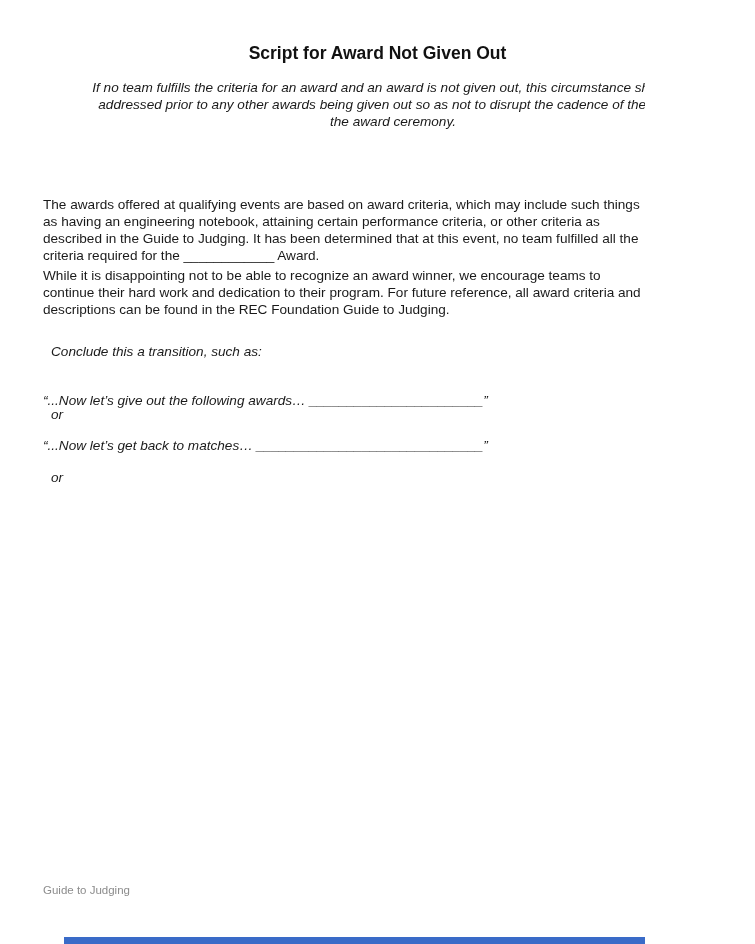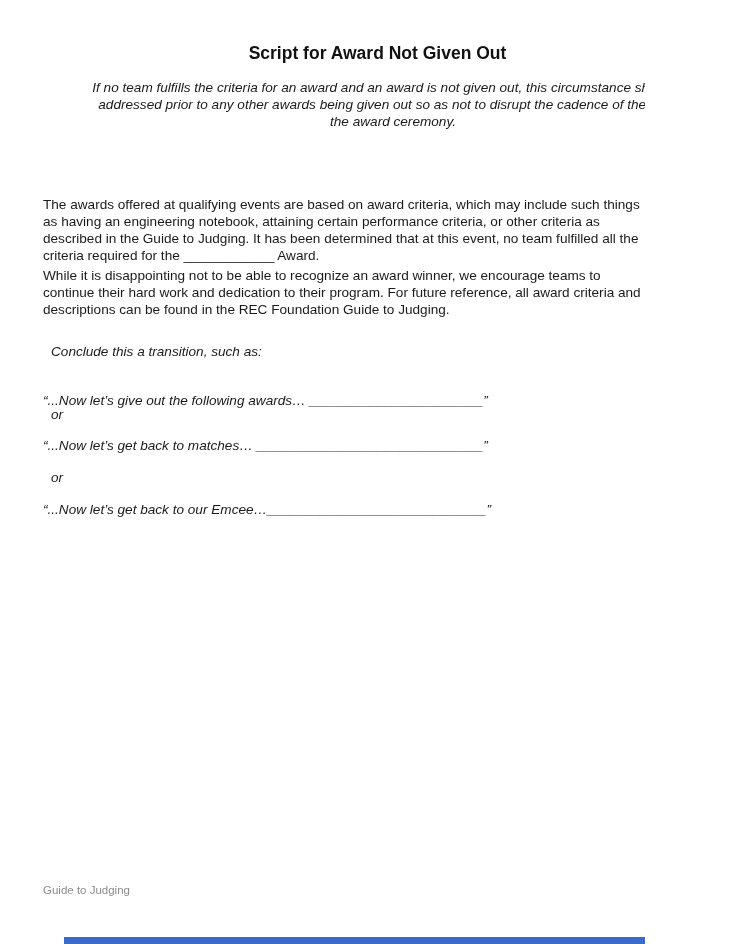--- a/index.html
+++ b/index.html
@@ -86,21 +86,20 @@
   <p class="abs para italic conclude">Conclude this a transition, such as:</p>
 
   <p class="abs para italic quote1">“...Now let’s give out the following awards… _______________________”</p>
 
   <p class="abs para italic or1">or</p>
 
   <p class="abs para italic quote2">“...Now let’s get back to matches… ______________________________”</p>
 
   <p class="abs para italic or2">or</p>
 
-  <p class="abs para italic quote3">“...Now let’s get back to our Emcee…_____________________________”</p>
 
   <div class="abs footer">
     <span>Guide to Judging</span>
     <span>1/19/2024</span>
   </div>
 
   <div class="next-page-banner" style="background: rgb(58, 107, 200);"></div>
 
 </div>
 

